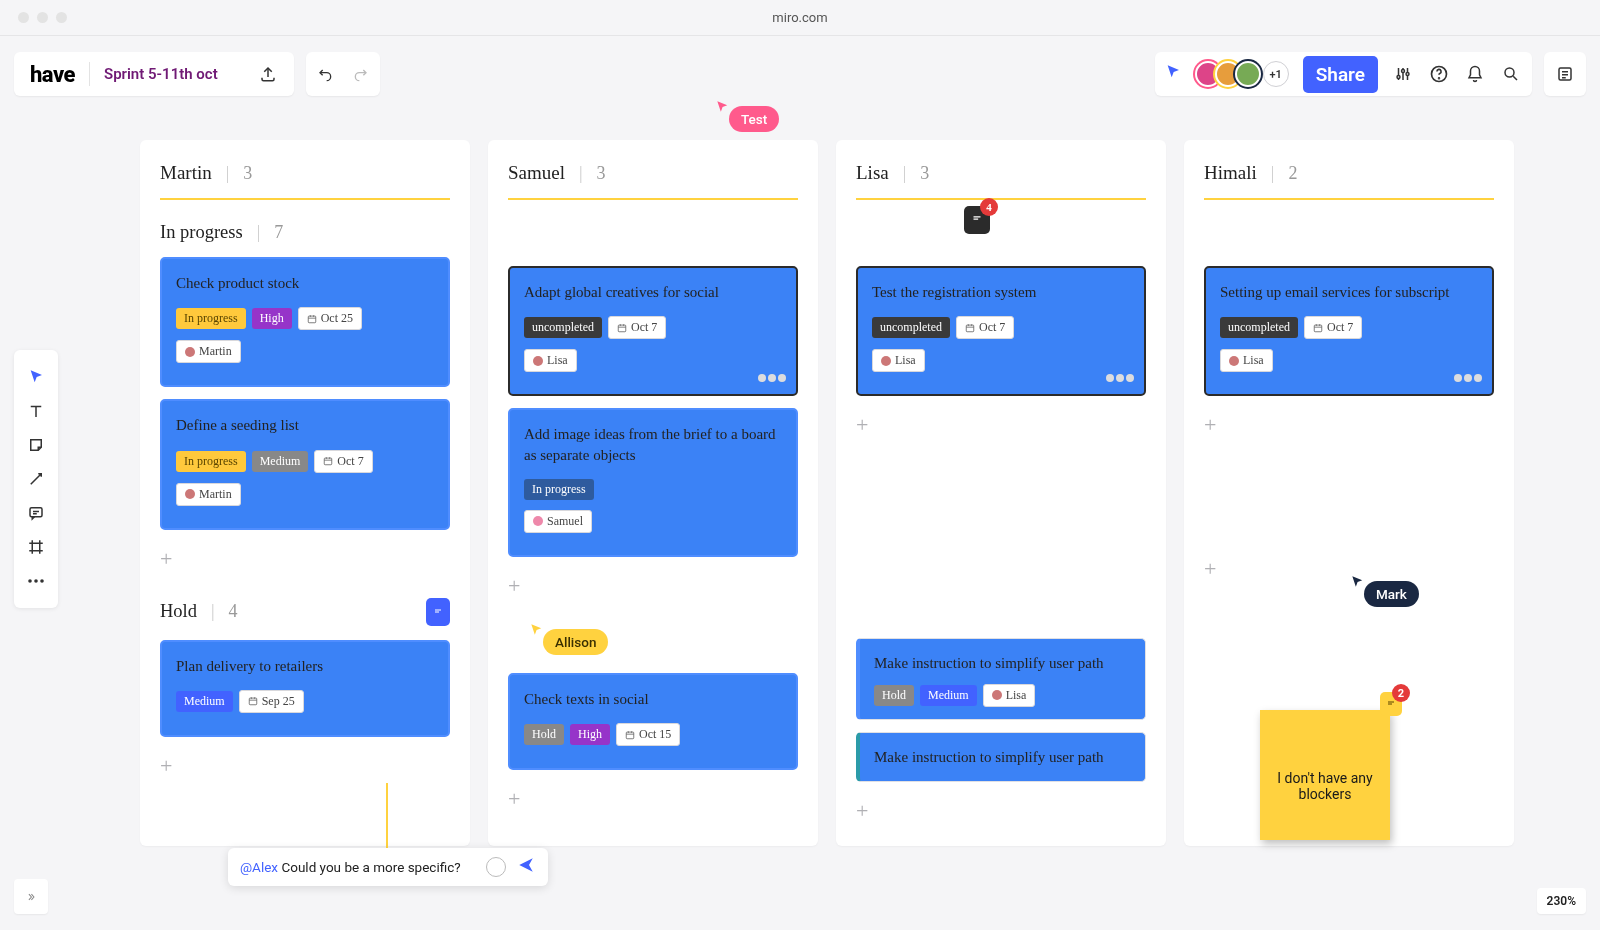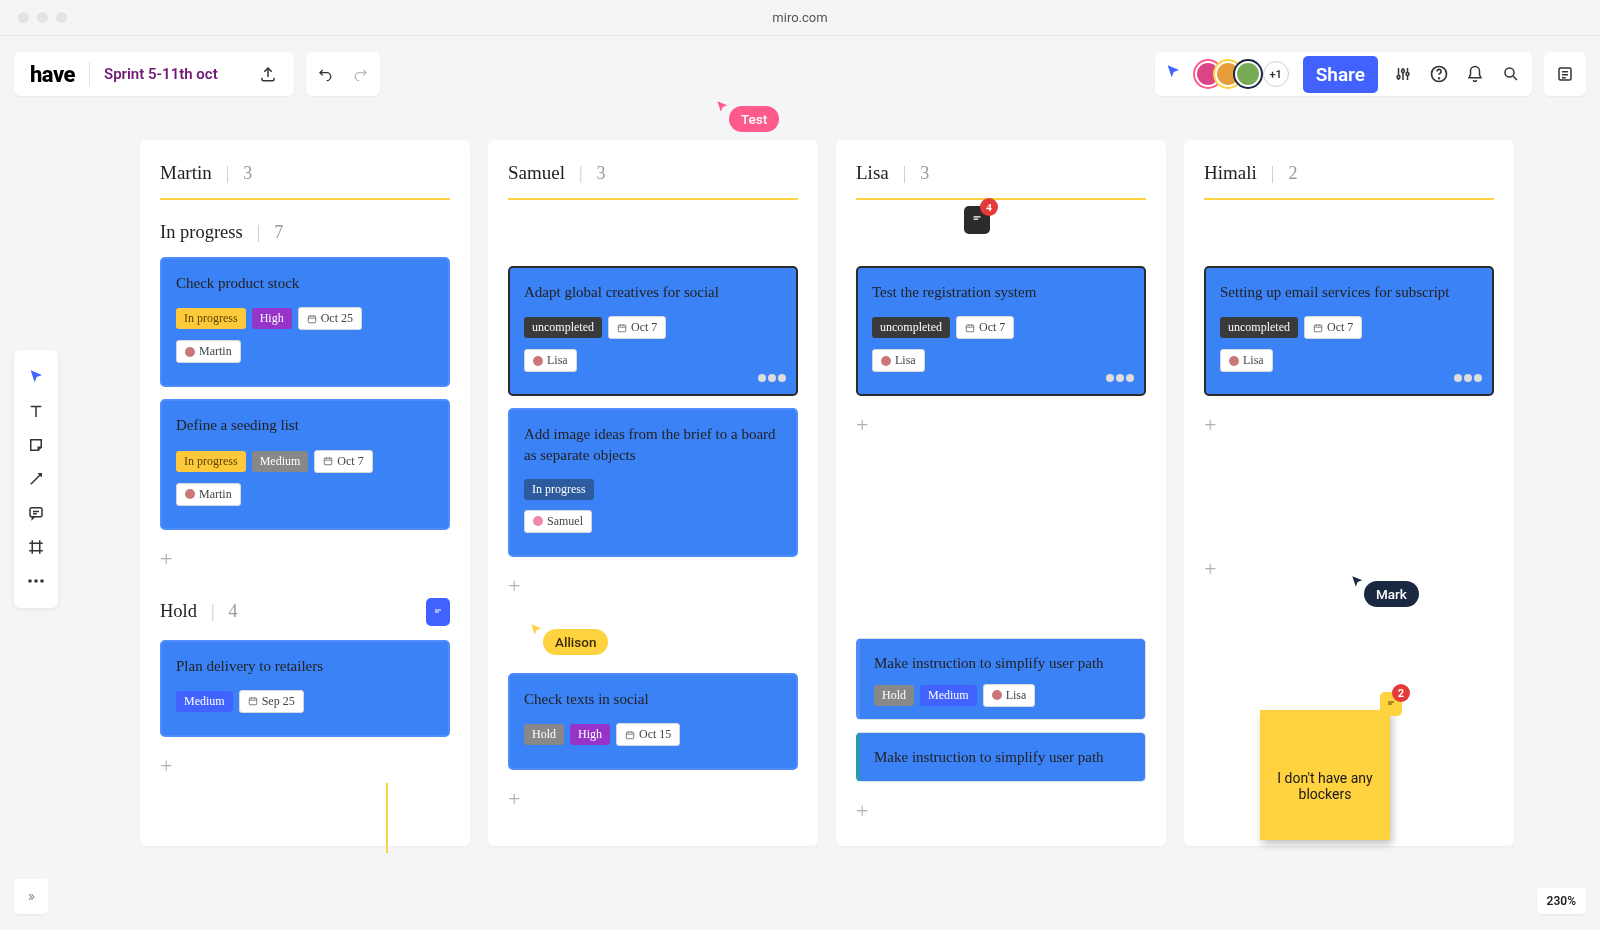--- a/index.html
+++ b/index.html
@@ -578,20 +578,31 @@
       <svg width="14" height="12" viewBox="0 0 24 24" fill="none" stroke="#5a4500" stroke-width="2">
           <path d="M6 10h12M6 14h8"></path>
         </svg>
       <span class="badge">2</span>
     </div>
     <div style="margin-top:40px">I don't have any blockers</div>
   </div>
 
   <div class="threadline" style="left:386px; top:783px; height:70px"></div>
 
+  <div class="commentinput" style="left:228px; top:848px">
+    <span class="txt">
+      <span class="mention">@Alex</span><span> Could you be a more specific?</span>
+    </span>
+    <span class="emoji"></span>
+    <span class="send">
+      <svg width="20" height="18" viewBox="0 0 24 24" fill="#4262ff">
+          <path d="M3 12l18-9-5 9 5 9z"></path>
+        </svg>
+    </span>
+  </div>
 
   <div class="zoom">230%</div>
   <div class="expand">
     <svg width="14" height="10" viewBox="0 0 24 24" fill="none" stroke="#888" stroke-width="2.5">
         <path d="M7 5l6 7-6 7M13 5l6 7-6 7"></path>
       </svg>
   </div>
 </div>
 
 </body></html>

